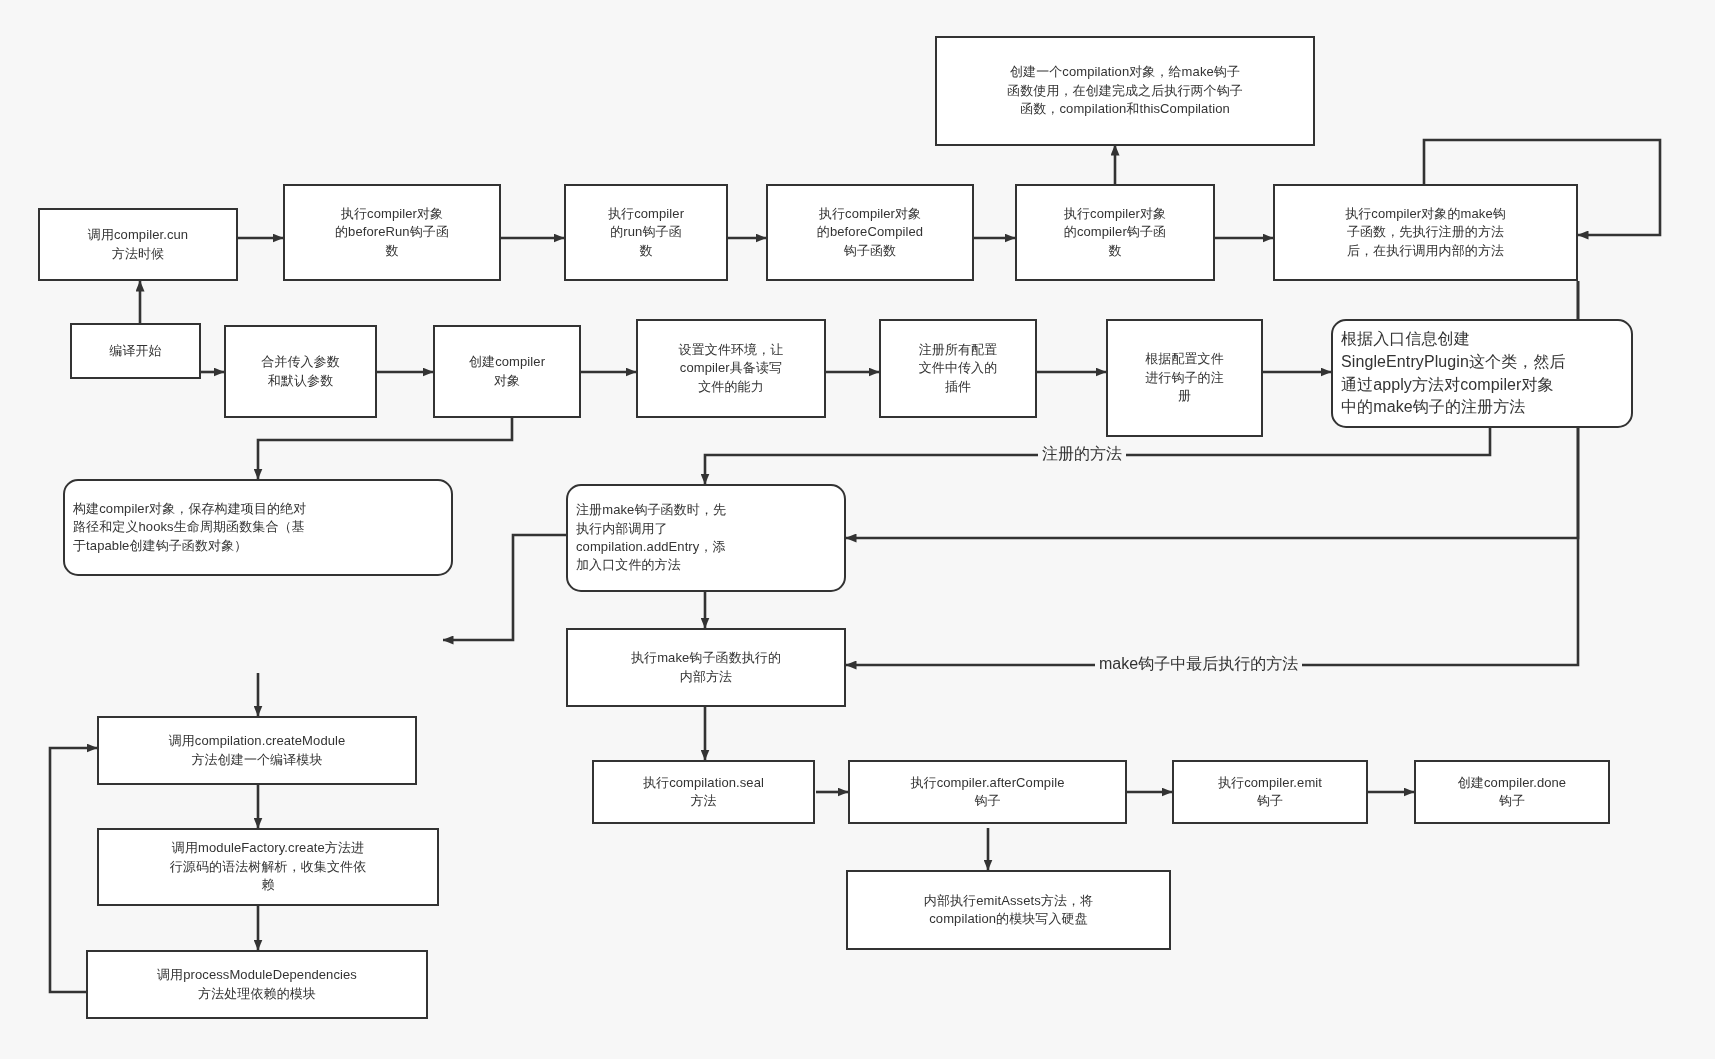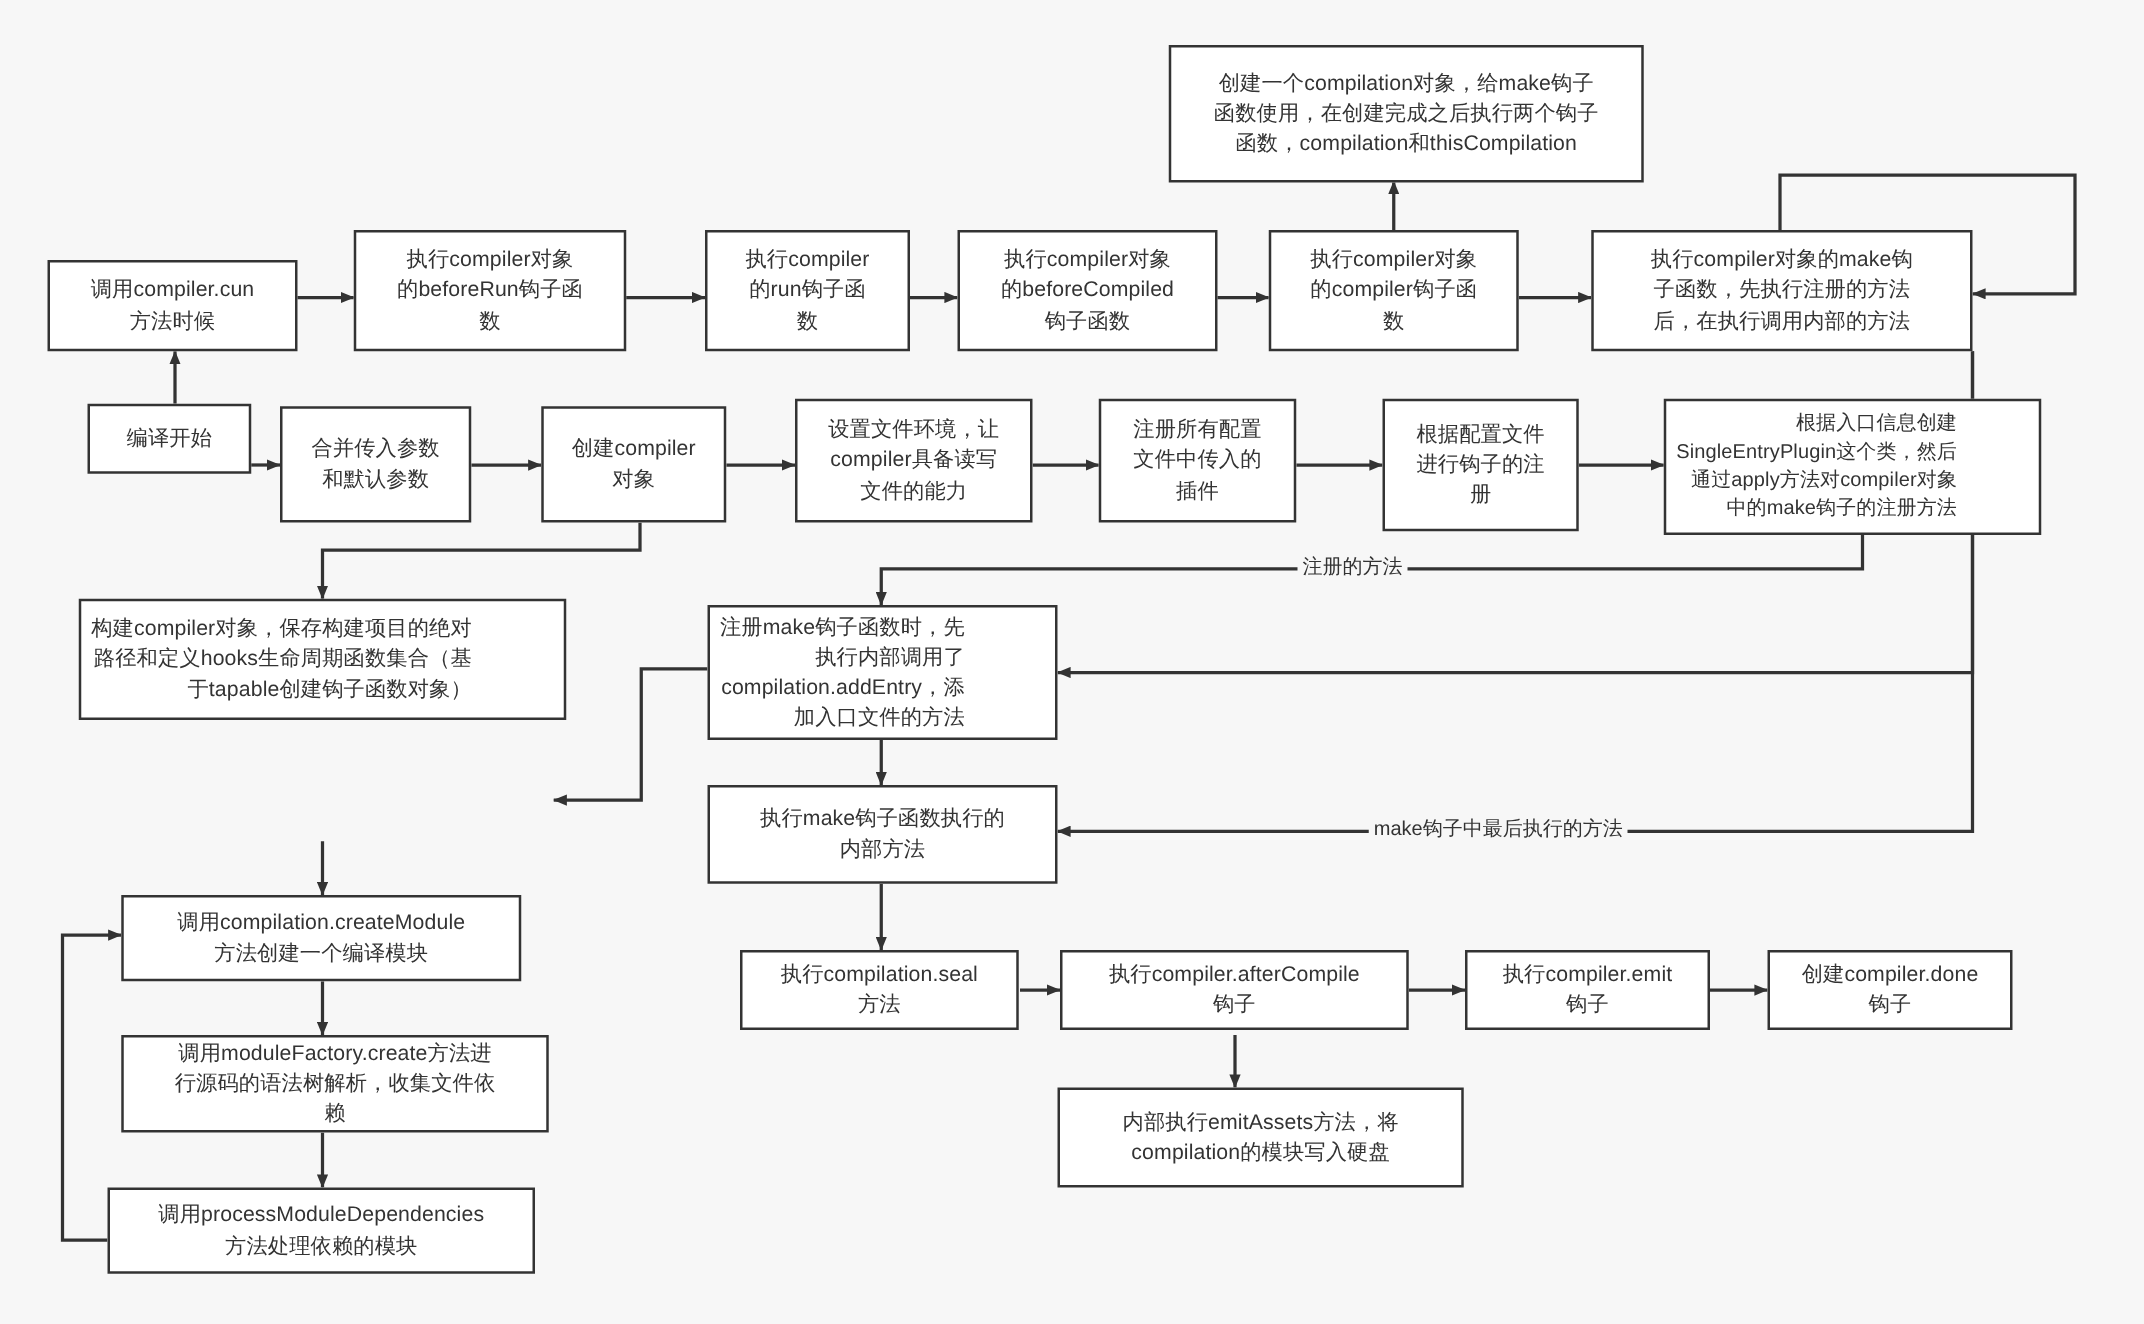--- a/index.html
+++ b/index.html
@@ -28,29 +28,30 @@
   .node {
     position: absolute;
     box-sizing: border-box;
     background: #ffffff;
     border: 2.5px solid #333333;
     display: flex;
     align-items: center;
     justify-content: center;
     text-align: center;
     color: #333333;
-    font-size: 17px;
+    font-size: 13px;
     line-height: 1.42;
     padding: 4px 8px;
     white-space: pre-line;
     letter-spacing: 0.1px;
   }
   .node.lefttext {
-    text-align: right;
+    text-align: left;
     justify-content: flex-start;
+    border-radius: 15px;
   }
   .edge-label {
     position: absolute;
     background: #f7f7f7;
     color: #333333;
     font-size: 16px;
     line-height: 1.2;
     padding: 1px 4px;
     white-space: nowrap;
   }
@@ -155,21 +156,21 @@
 对象</div>
 
   <div class="node" style="left:636px; top:319px; width:190px; height:99px;">设置文件环境，让
 compiler具备读写
 文件的能力</div>
 
   <div class="node" style="left:879px; top:319px; width:158px; height:99px;">注册所有配置
 文件中传入的
 插件</div>
 
-  <div class="node" style="left:1106px; top:319px; width:157px; height:106px;">根据配置文件
+  <div class="node" style="left:1106px; top:319px; width:157px; height:118px;">根据配置文件
 进行钩子的注
 册</div>
 
   <div class="node lefttext" style="left:1331px; top:319px; width:302px; height:109px; font-size:16px;">根据入口信息创建
 SingleEntryPlugin这个类，然后
 通过apply方法对compiler对象
 中的make钩子的注册方法</div>
 
   <div class="node lefttext" style="left:566px; top:484px; width:280px; height:108px;">注册make钩子函数时，先
 执行内部调用了

